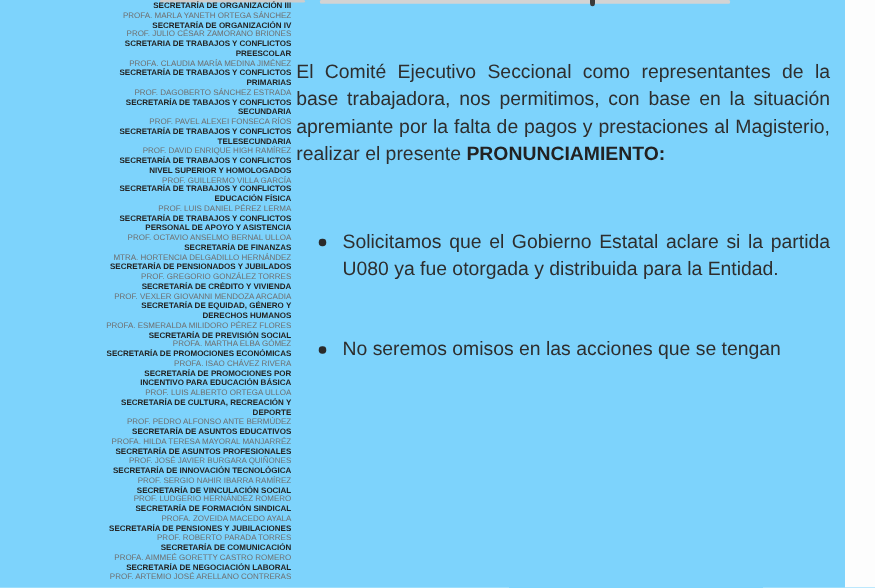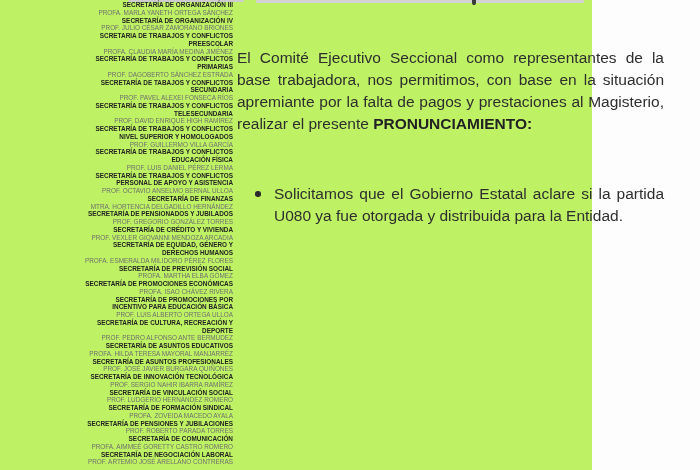--- a/index.html
+++ b/index.html
@@ -3,21 +3,21 @@
 <meta charset="utf-8">
 <style>
   html,body{margin:0;padding:0;}
   body{
     width:700px;height:470px;
     background:#fdfdfd;
     overflow:hidden;
     font-family:"Liberation Sans", sans-serif;
     -webkit-font-smoothing:antialiased;
   }
-  .page{position:relative;width:592px;height:470px;background:#bef264;}
+  .page{position:relative;width:676px;height:470px;background:#7dd3fc;}
 
   
   .top-remnant{position:absolute;top:0;left:0;width:700px;height:6px;}
   .rem{position:absolute;top:0;background:#cdcdcd;border-radius:1px;}
   .rem-a{left:128px;width:116px;height:2px;}
   .rem-b{left:256px;width:328px;height:2.5px;background:#d3d3d3;}
   .rem-dot{position:absolute;left:472px;top:0;width:3.5px;height:5px;background:#3a3a3a;border-radius:0 0 60% 60%;}
 
   
   .left-col{
@@ -190,16 +190,17 @@
       <div class="entry">
         <div class="sec">SECRETARÍA DE NEGOCIACIÓN LABORAL</div>
         <div class="prof">PROF. ARTEMIO JOSÉ ARELLANO CONTRERAS</div>
       </div>
     </aside>
 
   <main class="right-col">
     <p class="intro"><span>El Comité Ejecutivo Seccional como representantes de la base trabajadora, nos permitimos, con base en la situación apremiante por la falta de pagos y prestaciones al Magisterio, realizar el presente</span> <strong>PRONUNCIAMIENTO:</strong></p>
     <ul class="bullets">
       <li>Solicitamos que el Gobierno Estatal aclare si la partida U080 ya fue otorgada y distribuida para la Entidad.</li>
+      <li class="gap-last">No seremos omisos en las acciones que se tengan</li>
     </ul>
   </main>
 
 </div>
 
 </body></html>

